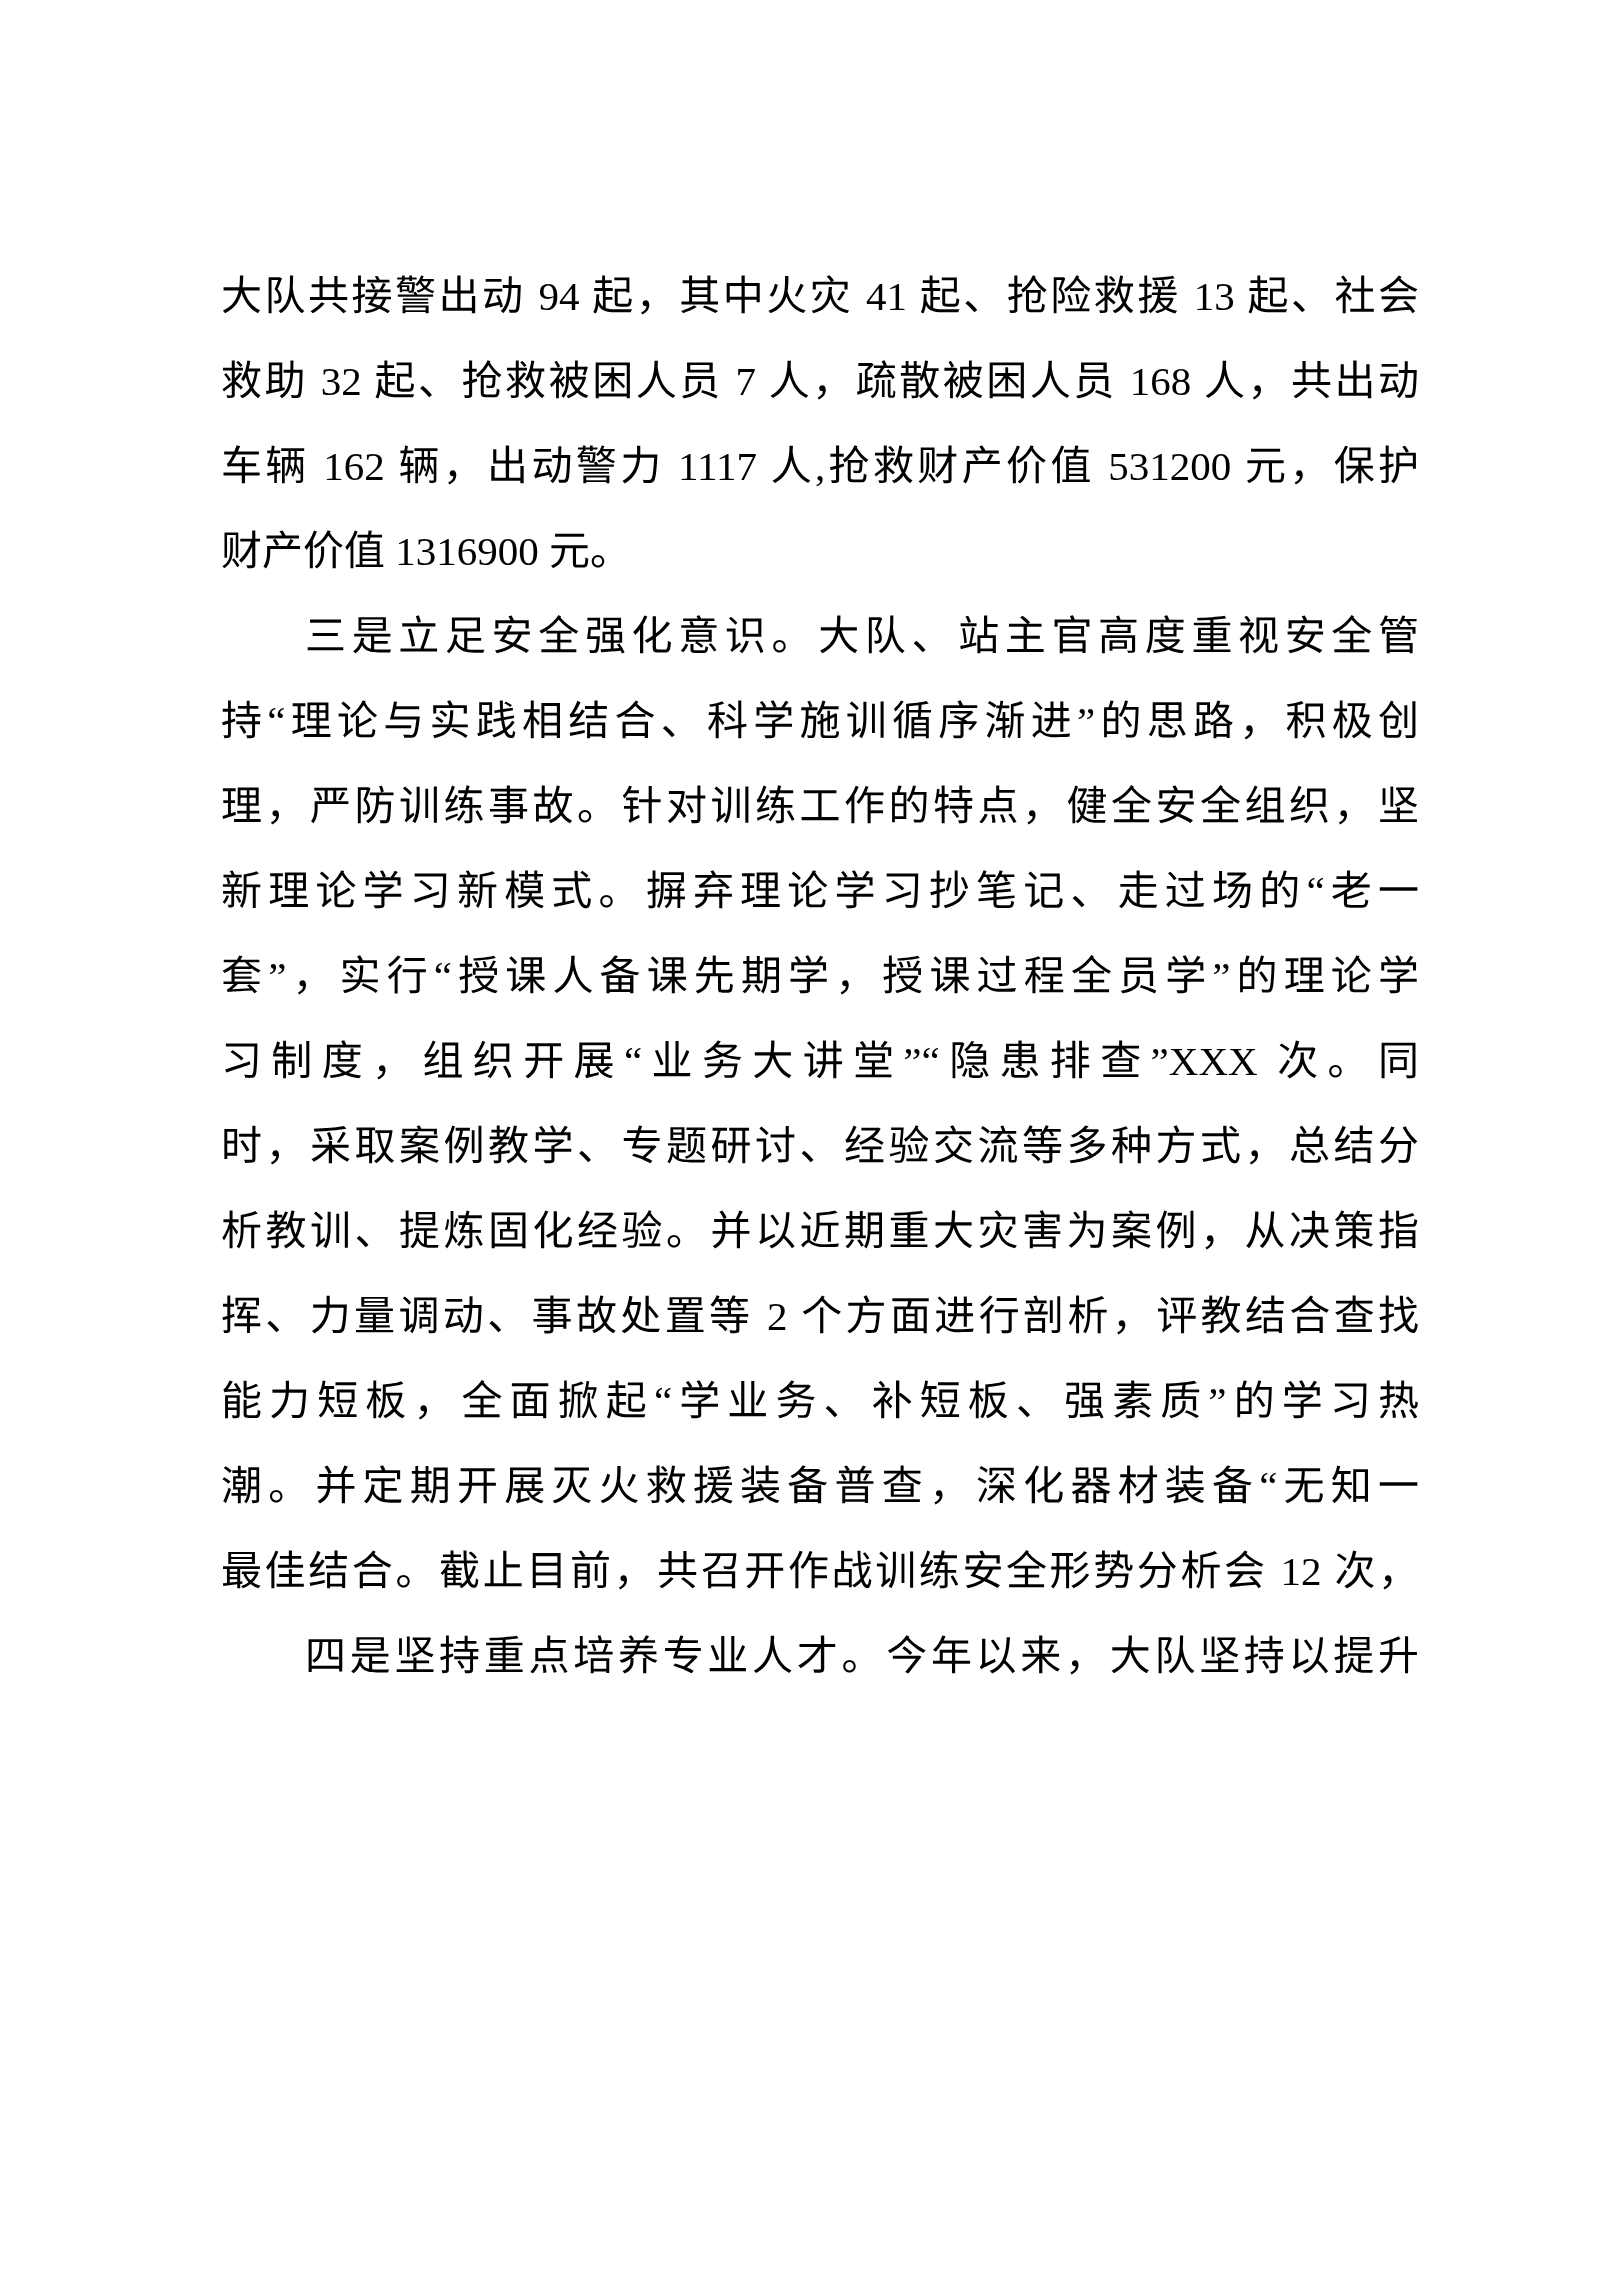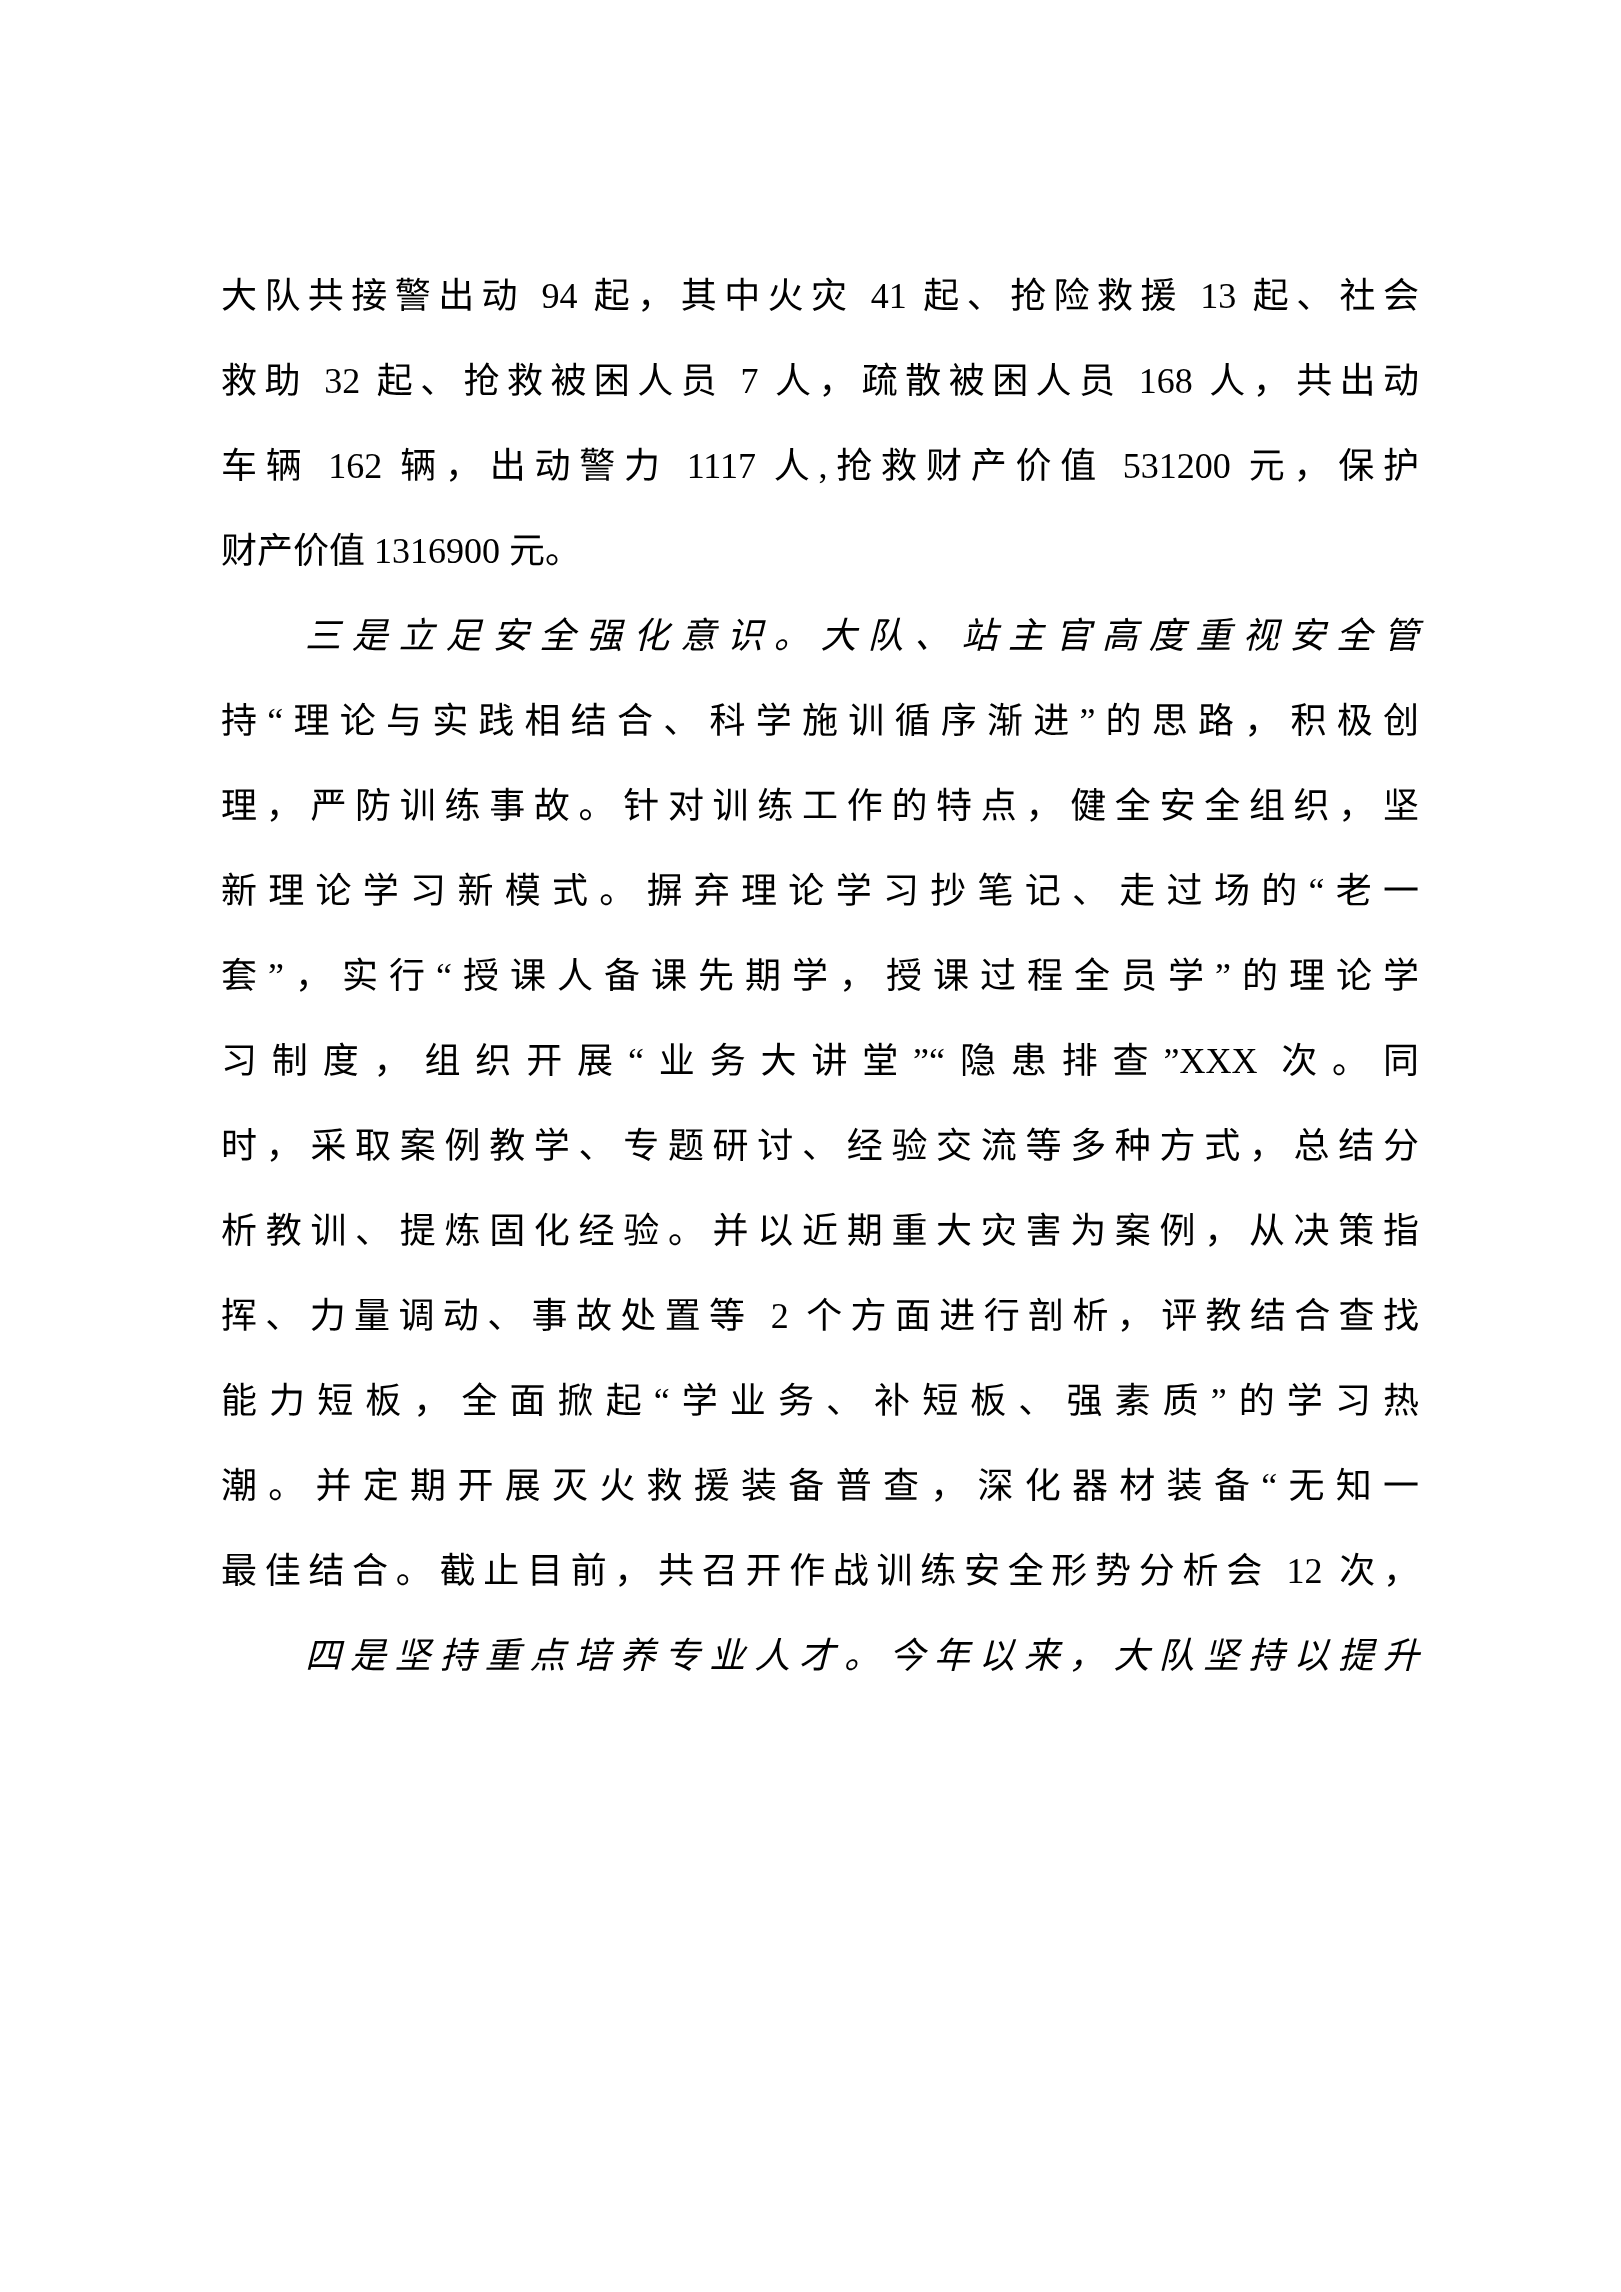--- a/index.html
+++ b/index.html
@@ -25,38 +25,37 @@
     left: 221px;
     top: 254px;
     width: 1198px;
   }
   .paragraph {
     margin: 0;
     padding: 0;
   }
   .line {
     font-family: "Liberation Serif", "DejaVu Serif", serif;
-    font-size: 36px;
+    font-size: 41px;
     line-height: 85px;
     height: 85px;
     color: #000000;
     white-space: nowrap;
     text-align: justify;
     
     text-align-last: justify;
     overflow: visible;
   }
   
   .line.para-end {
     text-align-last: left;
   }
   
   .line.indent {
     text-indent: 84px;
-    font-style: italic;
   }
 </style>
 </head>
 <body style="background: rgb(255, 255, 255);">
 
 <div class="page" style="background: rgb(255, 255, 255); color: rgb(0, 0, 0);">
   <div class="text-block">
       <div class="paragraph">
         <div class="line">大队共接警出动 94 起，其中火灾 41 起、抢险救援 13 起、社会</div>
         <div class="line">救助 32 起、抢救被困人员 7 人，疏散被困人员 168 人，共出动</div>

